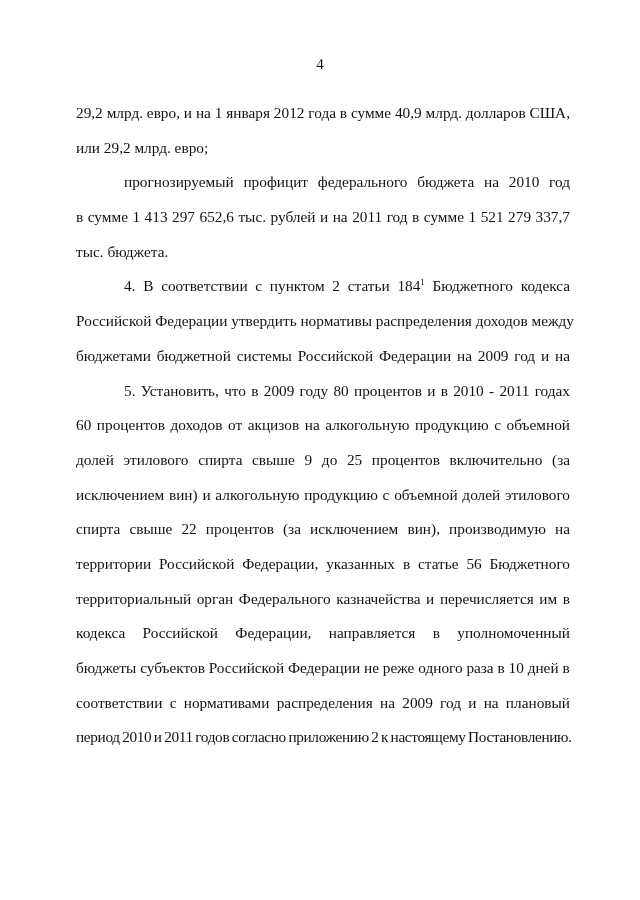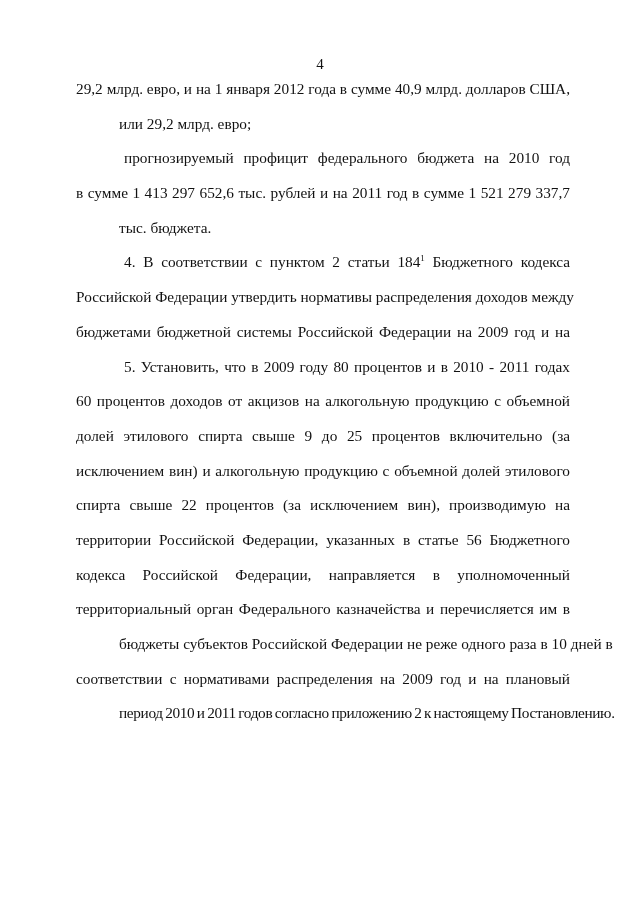--- a/index.html
+++ b/index.html
@@ -19,36 +19,35 @@
       position: absolute;
       top: 54px;
       left: 0;
       width: 640px;
       text-align: center;
       font-size: 15px;
       line-height: 20px;
     }
     .content {
       position: absolute;
-      top: 72px;
+      top: 96px;
       left: 76px;
       width: 494px;
       font-size: 15.3px;
       line-height: 34.7px;
     }
     .line {
       display: block;
       height: 34.7px;
       white-space: nowrap;
       text-align: justify;
       text-align-last: justify;
     }
     .line.last {
       text-align-last: left;
-      margin-left: 43px;
     }
     .line.indent {
       padding-left: 48px;
     }
     .line.condensed {
       letter-spacing: -0.35px;
       word-spacing: -1px;
     }
     sup {
       font-size: 9px;
@@ -81,20 +80,20 @@
     <span class="line">бюджетами бюджетной системы Российской Федерации на 2009 год и на</span>
   </div>
 
   <div class="para">
     <span class="line indent">5. Установить, что в 2009 году 80 процентов и в 2010 - 2011 годах</span>
     <span class="line">60 процентов доходов от акцизов на алкогольную продукцию с объемной</span>
     <span class="line">долей этилового спирта свыше 9 до 25 процентов включительно (за</span>
     <span class="line">исключением вин) и алкогольную продукцию с объемной долей этилового</span>
     <span class="line">спирта свыше 22 процентов (за исключением вин), производимую на</span>
     <span class="line">территории Российской Федерации, указанных  в статье 56 Бюджетного</span>
+    <span class="line">территориальный орган Федерального казначейства и перечисляется им в</span>
     <span class="line">кодекса Российской Федерации, направляется в уполномоченный</span>
-    <span class="line">территориальный орган Федерального казначейства и перечисляется им в</span>
     <span class="line last">бюджеты субъектов Российской Федерации не реже одного раза в 10 дней в</span>
     <span class="line">соответствии с нормативами распределения на 2009 год и на плановый</span>
     <span class="line last condensed">период 2010 и 2011 годов согласно приложению 2 к настоящему Постановлению.</span>
   </div>
 
 </div>
 
 </body></html>

